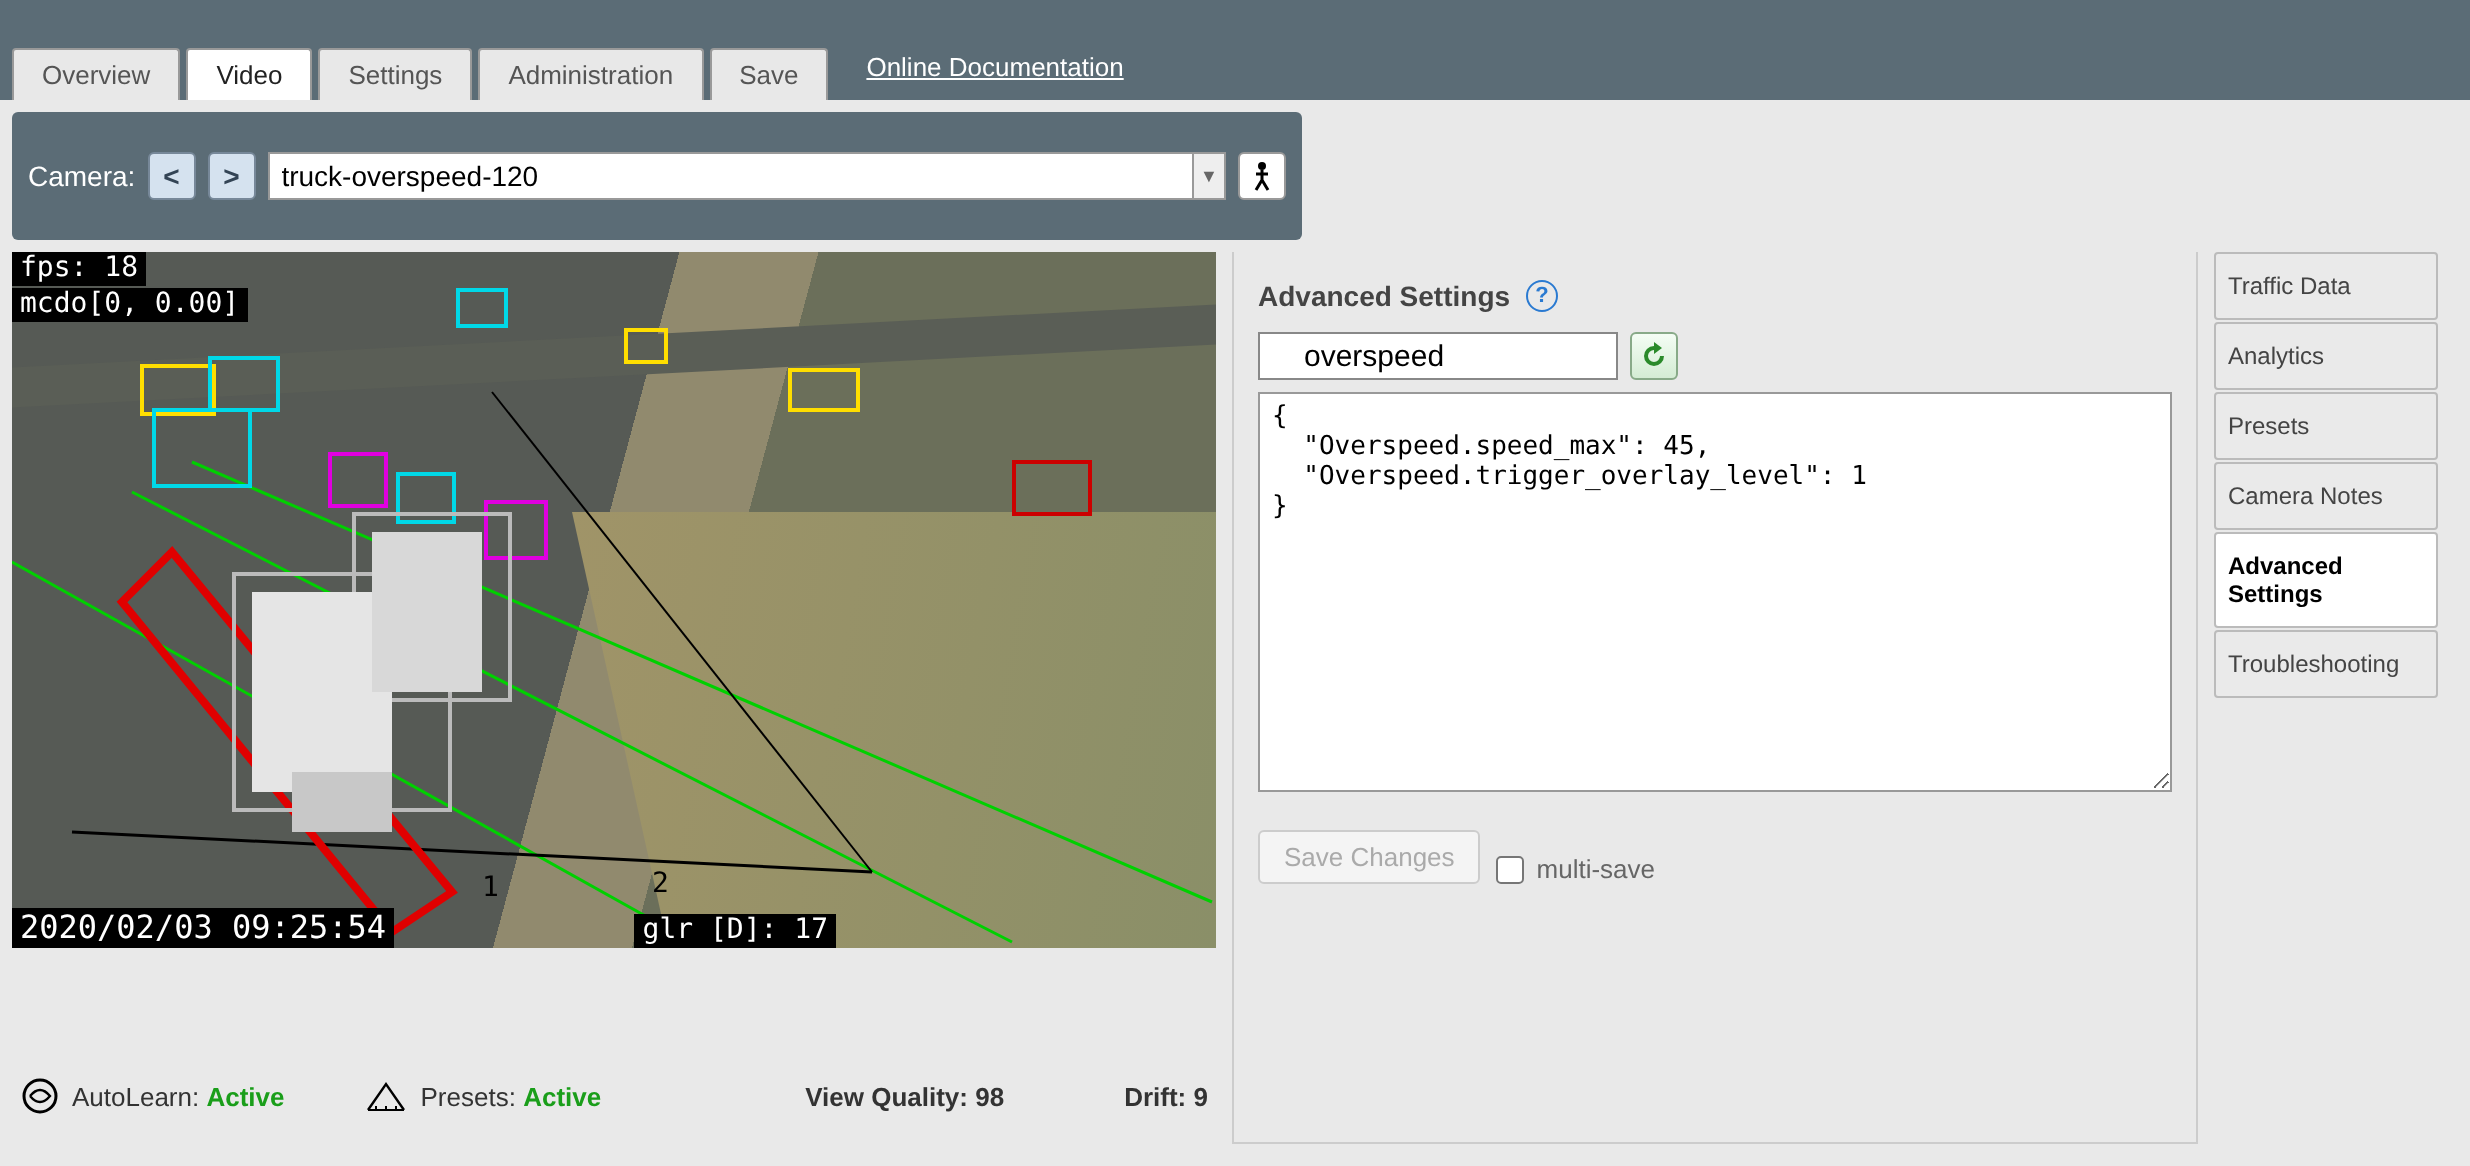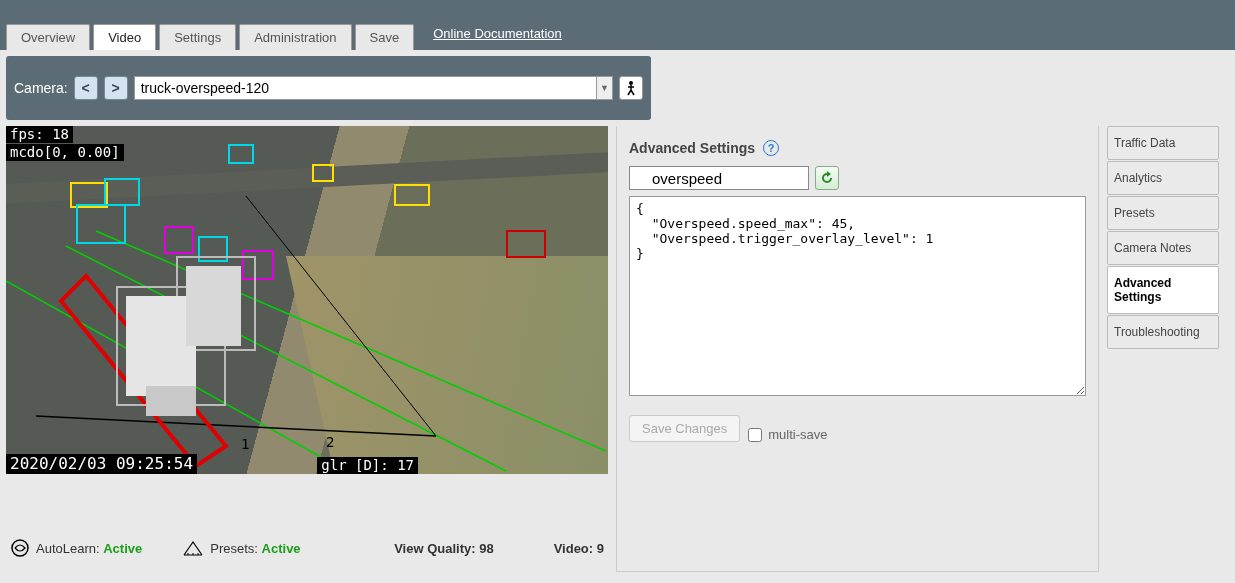--- a/index.html
+++ b/index.html
@@ -127,21 +127,21 @@
             <path d="M2 16 L11 3 L20 16" fill="none" stroke="#000" stroke-width="1.2"></path>
             <line x1="2" y1="16" x2="20" y2="16" stroke="#000"></line>
             <line x1="6" y1="16" x2="6" y2="14" stroke="#000"></line>
             <line x1="11" y1="16" x2="11" y2="14" stroke="#000"></line>
             <line x1="16" y1="16" x2="16" y2="14" stroke="#000"></line>
           </svg>
         <span><b>Presets:</b> <span class="active">Active</span></span>
       </div>
       <div class="qv">
         <span><span>View Quality:</span> <span>98</span></span>
-        <span><span>Video:</span> <span>9</span></span>
+        <span><span>Drift:</span> <span>9</span></span>
       </div>
     </div>
   </div>
 
   <div class="panel">
     <div class="ptitle">
       <span>Advanced Settings</span>
       <span class="help">?</span>
     </div>
     <div class="filterrow">

